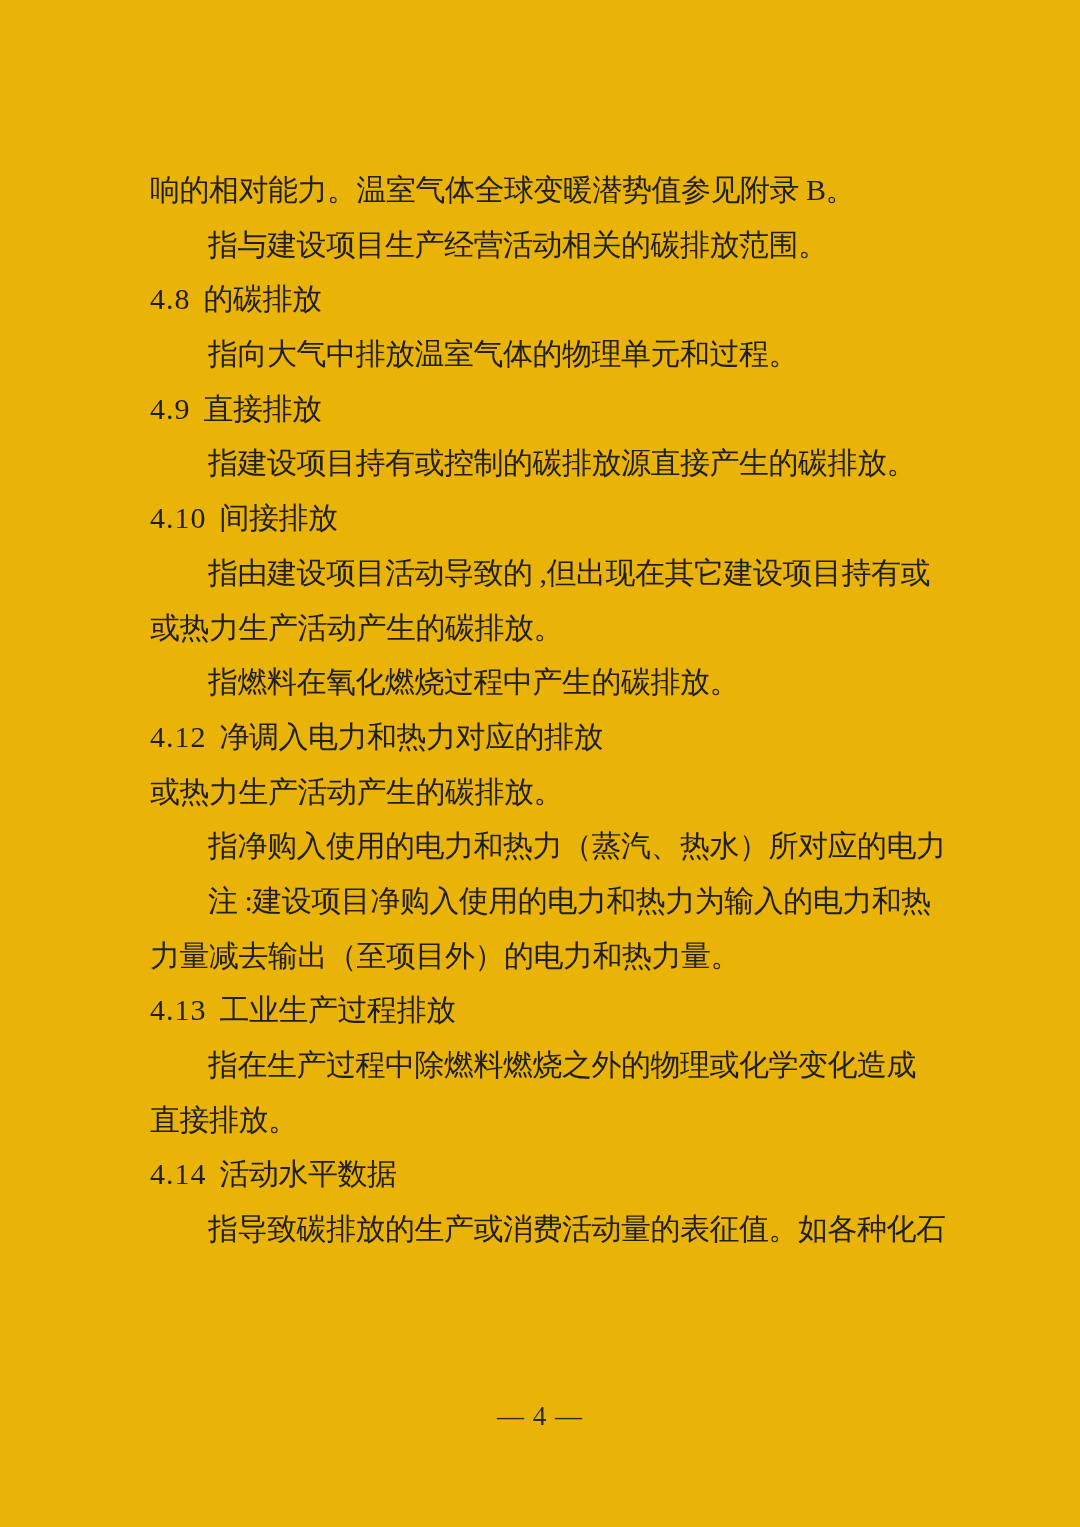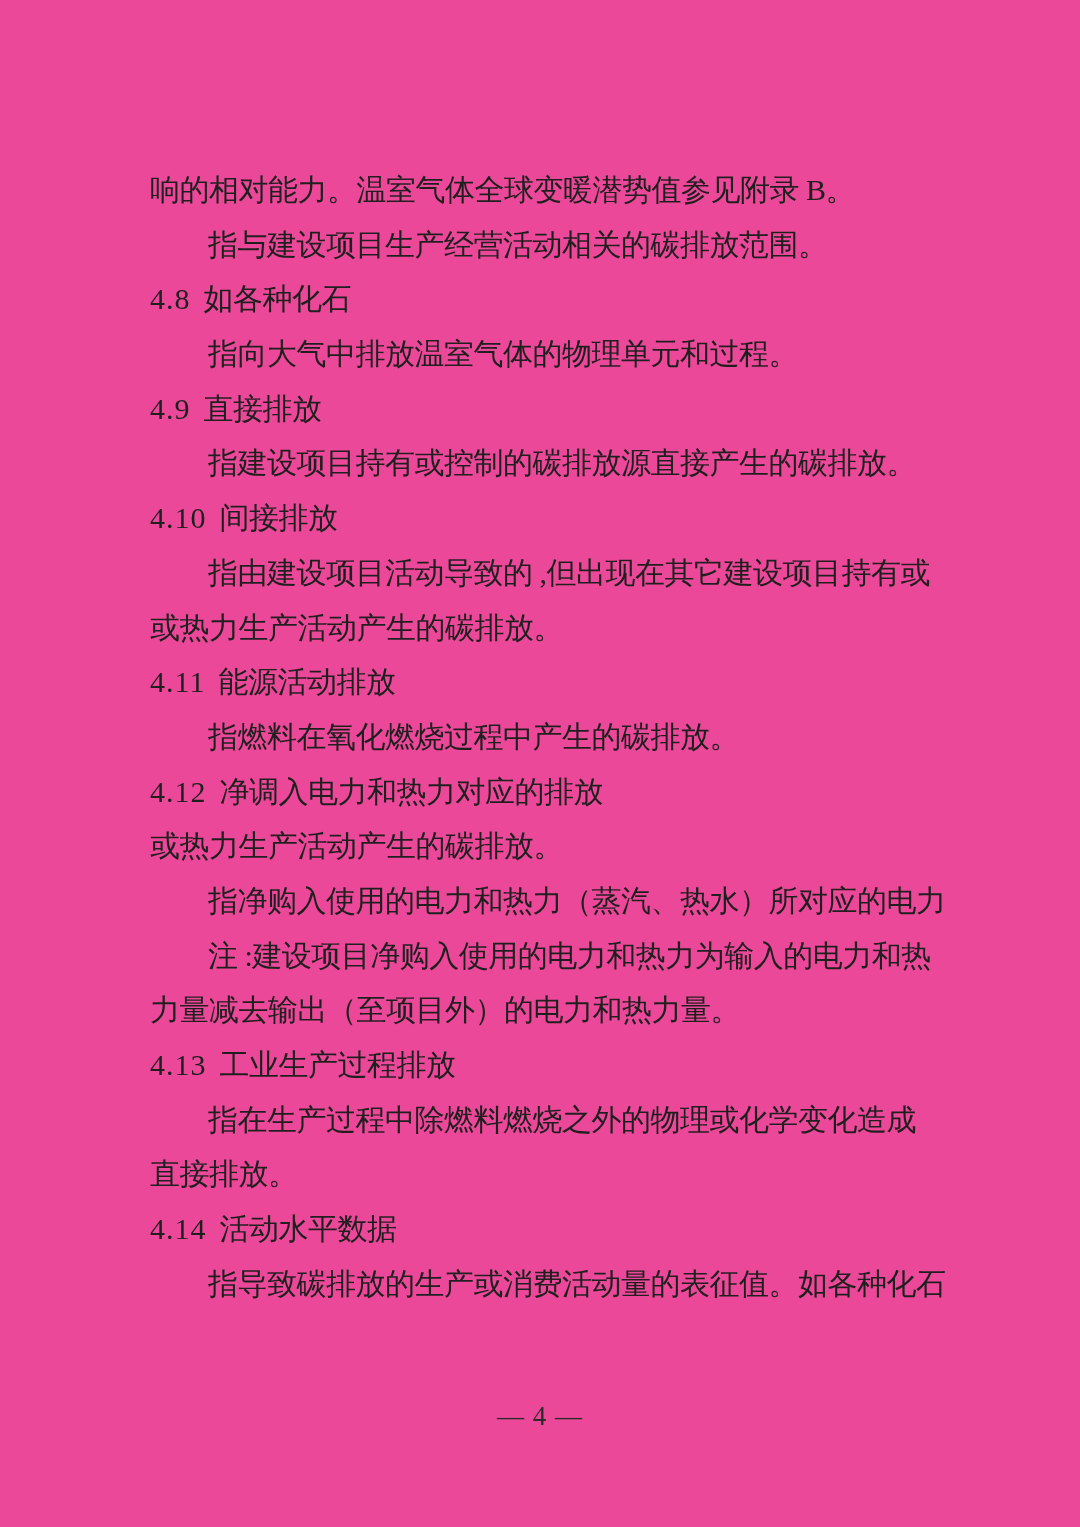--- a/index.html
+++ b/index.html
@@ -4,21 +4,21 @@
 <style>
   html, body {
     margin: 0;
     padding: 0;
     background: #ffffff;
   }
   .page {
     position: relative;
     width: 1080px;
     height: 1527px;
-    background: #ec4899;
+    background: #eab308;
     overflow: hidden;
     font-family: "Liberation Serif", "DejaVu Serif", serif;
     color: #1f1f1f;
   }
   .text-block {
     position: absolute;
     left: 150px;
     top: 163px;
     width: 790px;
     font-size: 30px;
@@ -60,28 +60,27 @@
     color: #2b2b2b;
   }
 </style>
 </head>
 <body>
 
 <div class="page">
   <div class="text-block">
       <div class="line cont">响的相对能力。温室气体全球变暖潜势值参见附录 B。</div>
       <div class="line para">指与建设项目生产经营活动相关的碳排放范围。</div>
-      <div class="line heading"><span class="num">4.8</span><span class="title">如各种化石</span></div>
+      <div class="line heading"><span class="num">4.8</span><span class="title">的碳排放</span></div>
       <div class="line para">指向大气中排放温室气体的物理单元和过程。</div>
       <div class="line heading"><span class="num">4.9</span><span class="title">直接排放</span></div>
       <div class="line para">指建设项目持有或控制的碳排放源直接产生的碳排放。</div>
       <div class="line heading"><span class="num">4.10</span><span class="title">间接排放</span></div>
       <div class="line para">指由建设项目活动导致的 ,但出现在其它建设项目持有或</div>
       <div class="line cont">或热力生产活动产生的碳排放。</div>
-      <div class="line heading"><span class="num">4.11</span><span class="title">能源活动排放</span></div>
       <div class="line para">指燃料在氧化燃烧过程中产生的碳排放。</div>
       <div class="line heading"><span class="num">4.12</span><span class="title">净调入电力和热力对应的排放</span></div>
       <div class="line cont">或热力生产活动产生的碳排放。</div>
       <div class="line para">指净购入使用的电力和热力（蒸汽、热水）所对应的电力</div>
       <div class="line para">注 :建设项目净购入使用的电力和热力为输入的电力和热</div>
       <div class="line cont">力量减去输出（至项目外）的电力和热力量。</div>
       <div class="line heading"><span class="num">4.13</span><span class="title">工业生产过程排放</span></div>
       <div class="line para">指在生产过程中除燃料燃烧之外的物理或化学变化造成</div>
       <div class="line cont">直接排放。</div>
       <div class="line heading"><span class="num">4.14</span><span class="title">活动水平数据</span></div>

